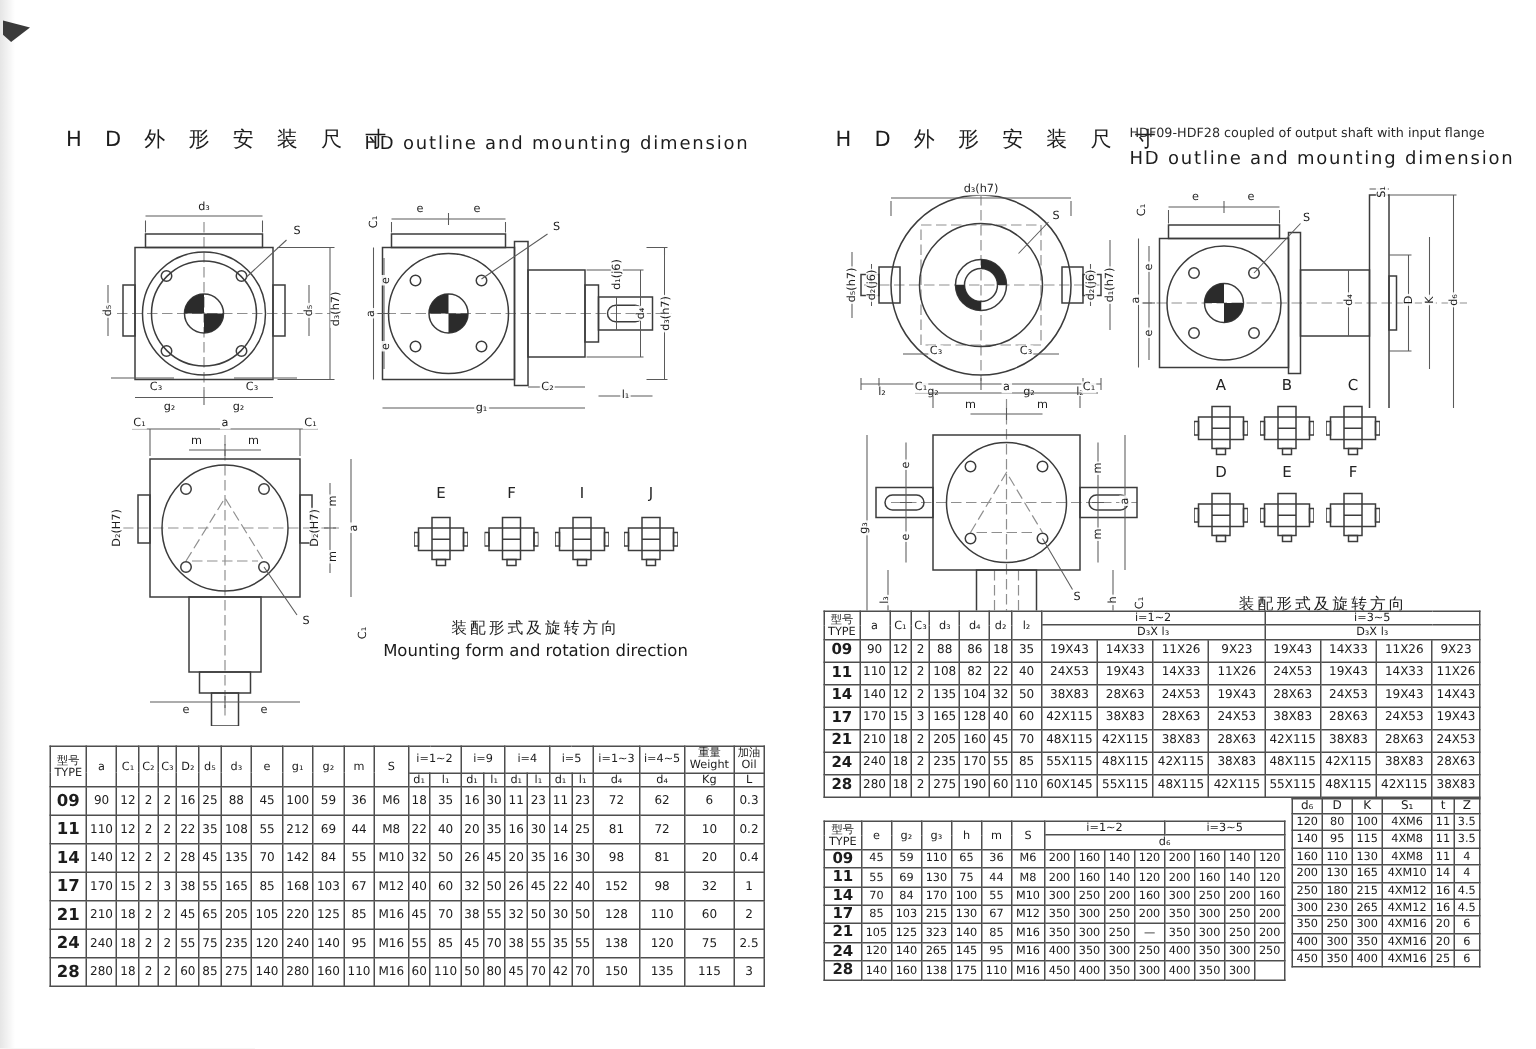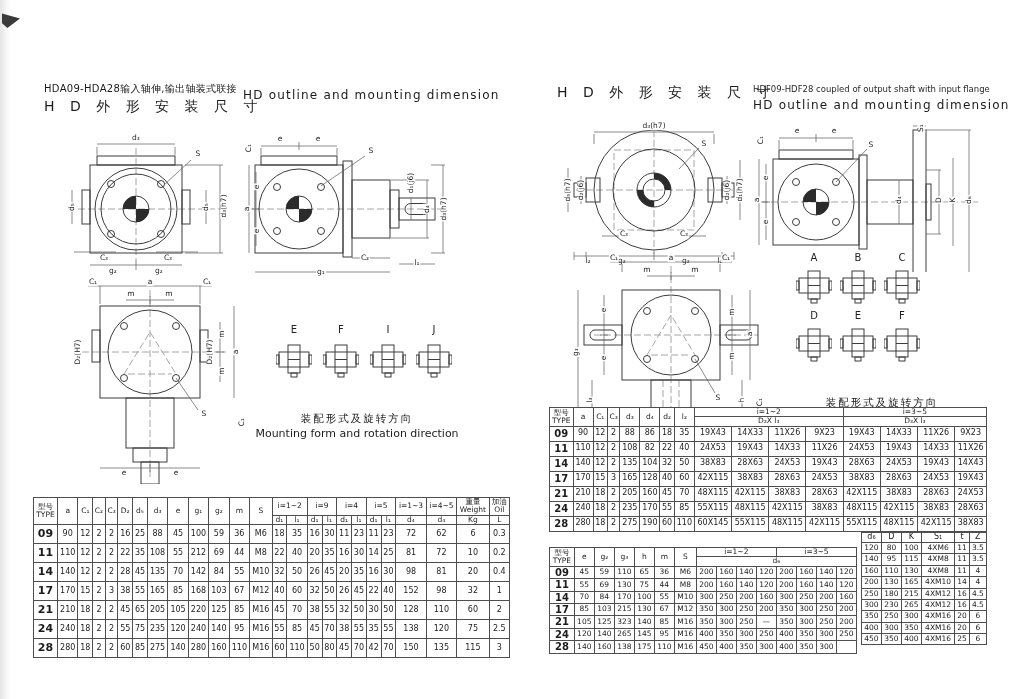--- a/index.html
+++ b/index.html
@@ -65,21 +65,20 @@
         <rect x="33" y="13" width="3" height="9"></rect>
         <line x1="12" y1="17.5" x2="24" y2="17.5"></line>
         <rect x="15" y="31" width="6" height="4"></rect>
       </g>
     </defs>
   </svg>
 
   <div class="logo"></div>
 
   <div class="title-block" style="left:44px;top:82px">
-    <div class="t-cn1">HDA09-HDA28输入轴伸,输出轴装式联接</div>
     <div class="t-cn2">H D 外 形 安 装 尺 寸</div>
   </div>
   <div class="title-block" style="left:243px;top:84px">
     <div class="t-en2">HD outline and mounting dimension</div>
   </div>
   <div class="title-block" style="left:557px;top:82px">
     <div class="t-cn2">H D 外 形 安 装 尺 寸</div>
   </div>
   <div class="title-block" style="left:753px;top:84px">
     <div class="t-en1">HDF09-HDF28 coupled of output shaft with input flange</div>

